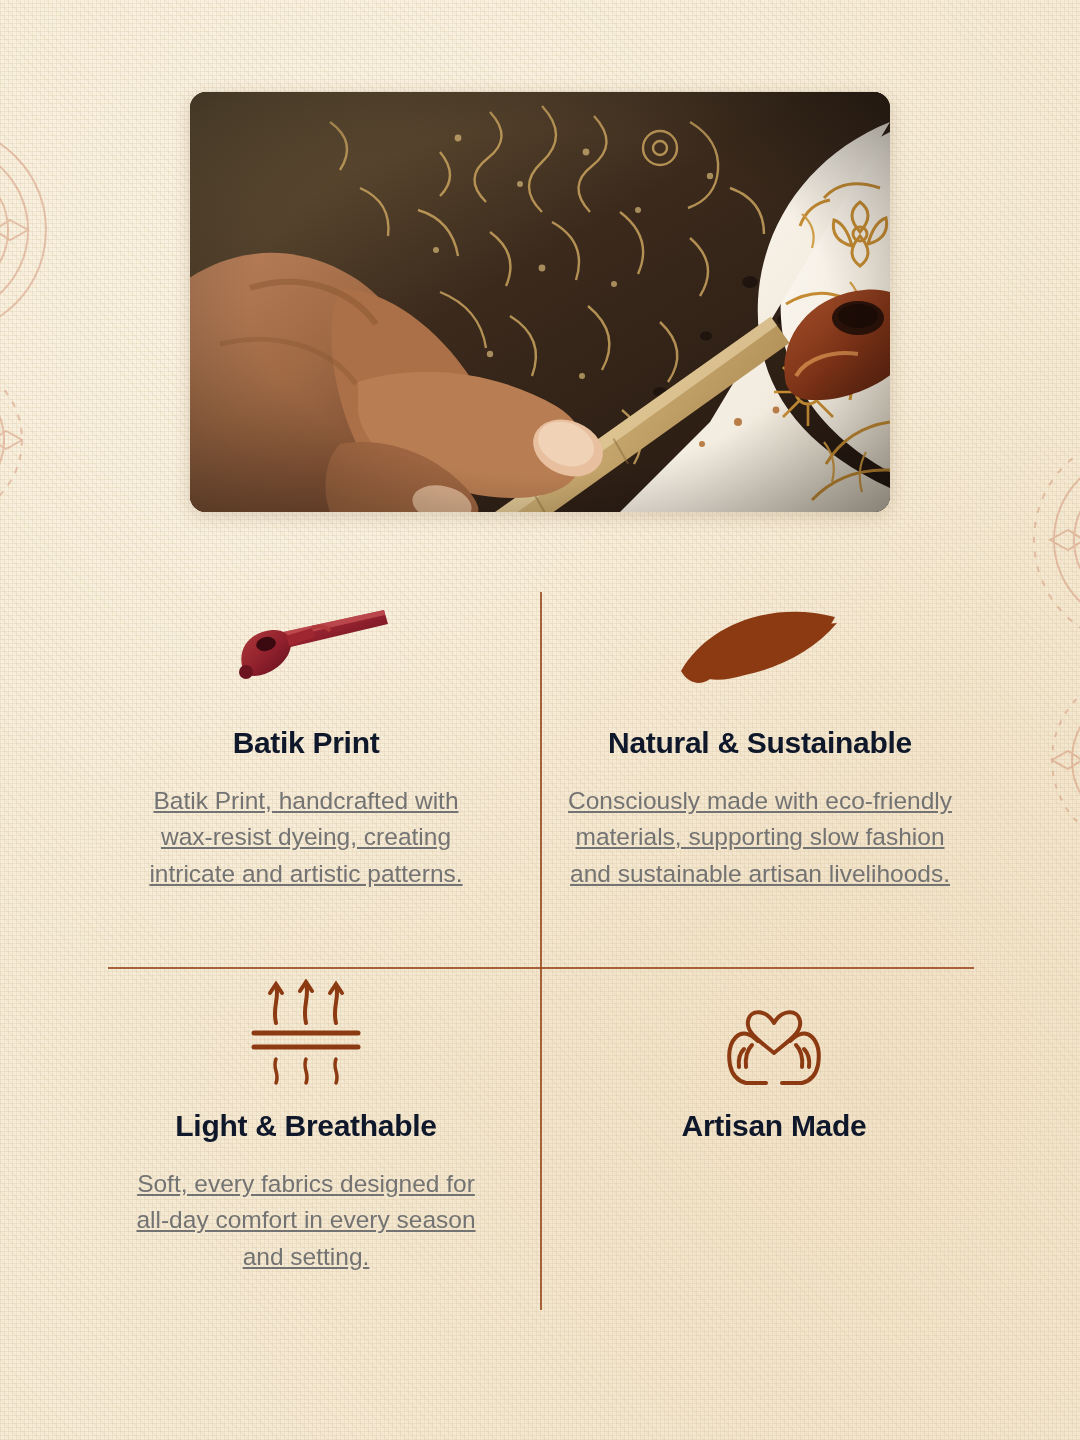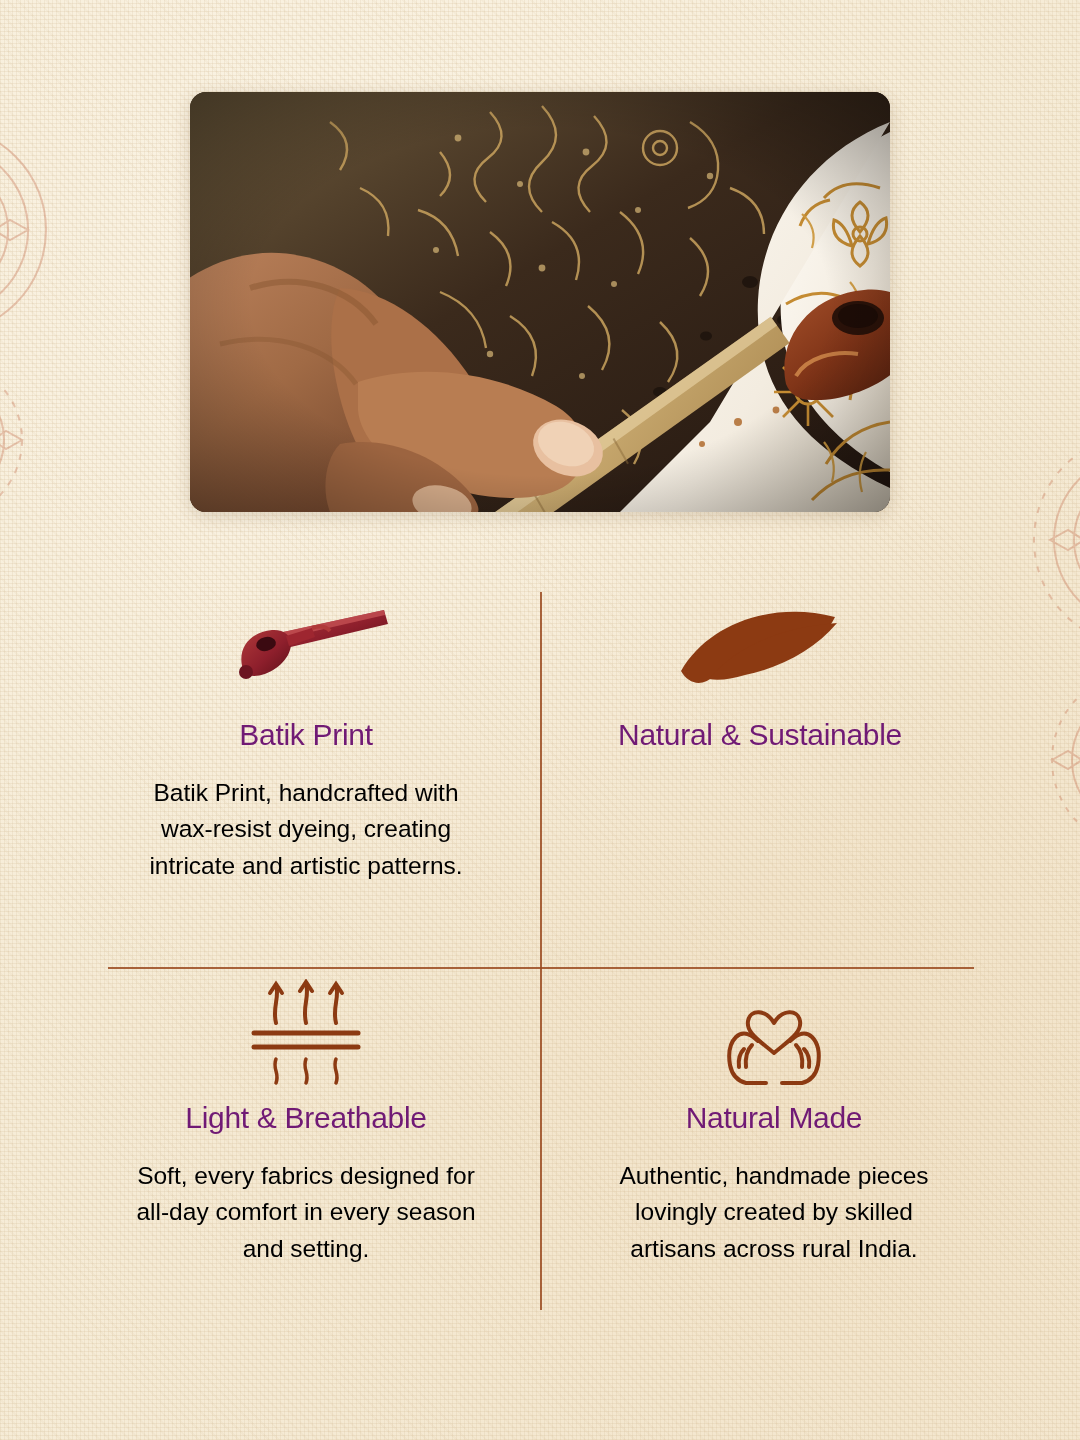--- a/index.html
+++ b/index.html
@@ -123,32 +123,33 @@
 
   .icon-wrap {
     height: 110px;
     display: flex;
     align-items: center;
     justify-content: center;
     margin-bottom: 12px;
   }
   .feature-title {
     font-size: 30px;
-    font-weight: normal;
-    color: #701a75;
+    font-weight: bold;
+    color: #0f172a;
     letter-spacing: -0.3px;
-    margin: 0 0 22px 0;
+    margin: 8px 0 22px 0;
     line-height: 1.2;
   }
   .feature-desc {
     font-size: 24.5px;
     line-height: 1.48;
-    color: #000000;
+    color: #737373;
     margin: 0;
     max-width: 400px;
+    text-decoration: underline;
   }
 </style>
 </head>
 <body>
 
 <div class="bg-texture"></div>
 
 <svg class="mandala left" viewBox="0 0 280 440">
   <g stroke="#c8795a" fill="none" stroke-width="2">
     <circle cx="60" cy="120" r="30"></circle>
@@ -396,20 +397,21 @@
 
     <div class="cell tr">
       <div class="icon-wrap">
         <svg width="170" height="90" viewBox="0 0 170 90">
           <path d="M6 66 C34 18 98 -4 160 12 C150 32 132 44 108 48 C128 40 142 30 148 22 C100 28 62 46 40 70 C28 82 14 80 6 66 Z" fill="#8c3a12"></path>
           <path d="M14 70 C46 36 96 20 150 18" stroke="#f6ecd7" stroke-width="0" fill="none"></path>
           <path d="M34 74 C62 40 108 22 162 18 C140 44 108 62 70 70 C56 74 44 76 34 74 Z" fill="#8c3a12"></path>
         </svg>
       </div>
       <h3 class="feature-title">Natural &amp; Sustainable</h3>
+      <p class="feature-desc">Consciously made with eco-friendly materials, supporting slow fashion and sustainable artisan livelihoods.</p>
     </div>
 
     <div class="cell bl">
       <div class="icon-wrap">
         <svg width="120" height="108" viewBox="0 0 120 108">
           <g stroke="#8c3a12" stroke-width="4" fill="none" stroke-linecap="round">
 
             <path d="M30 44 C26 28 34 18 30 6"></path>
             <path d="M24 14 L30 5 L36 14"></path>
             <path d="M60 44 C56 26 64 18 60 4"></path>
@@ -440,18 +442,17 @@
             <path d="M44 62 C36 54 28 52 22 58 C16 64 14 74 16 86 C18 96 24 102 32 104 L52 104"></path>
             <path d="M30 70 C26 74 24 80 25 88"></path>
             <path d="M38 66 C33 71 31 78 32 88"></path>
 
             <path d="M76 62 C84 54 92 52 98 58 C104 64 106 74 104 86 C102 96 96 102 88 104 L68 104"></path>
             <path d="M90 70 C94 74 96 80 95 88"></path>
             <path d="M82 66 C87 71 89 78 88 88"></path>
           </g>
         </svg>
       </div>
-      <h3 class="feature-title">Natural Made</h3>
-      <p class="feature-desc">Authentic, handmade pieces lovingly created by skilled artisans across rural India.</p>
+      <h3 class="feature-title">Artisan Made</h3>
     </div>
 
   </div>
 </div>
 
 </body></html>

